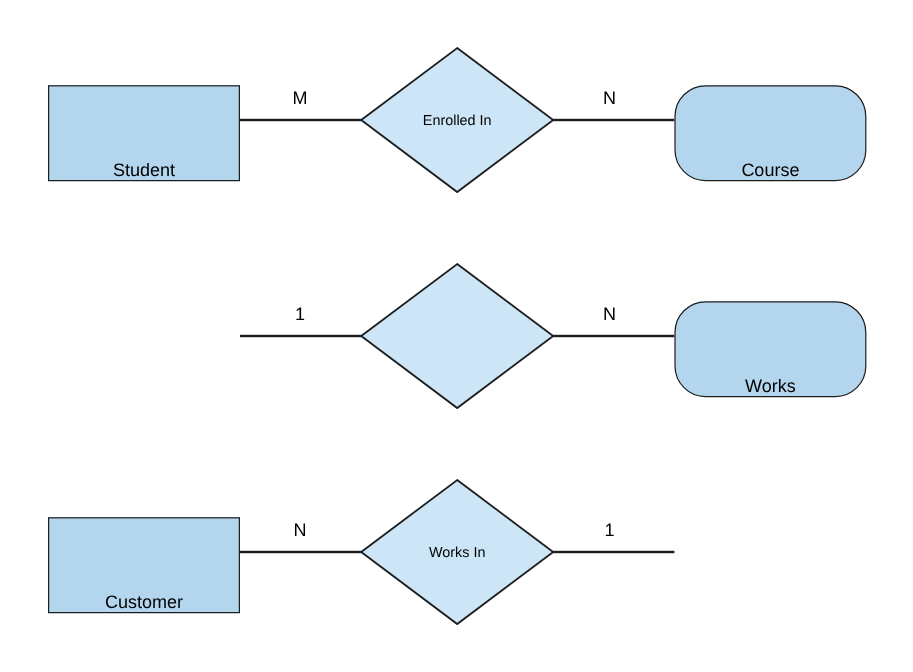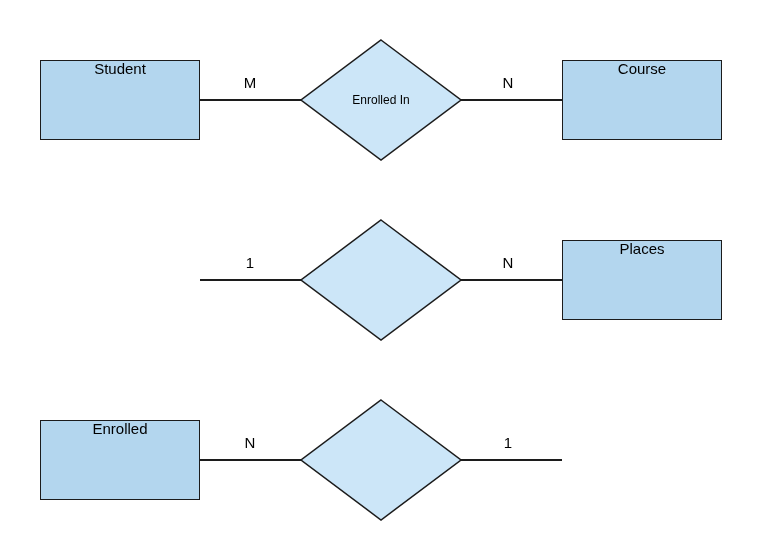--- a/index.html
+++ b/index.html
@@ -9,29 +9,29 @@
     font-family: "Liberation Sans", sans-serif;
     color: #000000;
     overflow: hidden;
   }
   .canvas { position: relative; width: 761px; height: 560px; }
   .row { position: absolute; left: 0; width: 761px; height: 122px; }
   .row.r0 { top: 38px; }
   .row.r1 { top: 218px; }
   .row.r2 { top: 398px; }
   .entity {
-    position: absolute; top: 22px; width: 160px; height: 80px;
+    position: absolute; top: 33px; width: 160px; height: 80px;
     box-sizing: border-box;
     background: var(--entity-fill, #b3d6ee);
     border: 1.5px solid var(--stroke, #1c1c1c);
-    display: flex; align-items: flex-start; justify-content: center;
+    display: flex; align-items: flex-end; justify-content: center;
     font-size: 15px; line-height: 1;
   }
   .entity.left { left: 40px; }
-  .entity.right { left: 562px; }
+  .entity.right { left: 562px; border-radius: 26px; }
   .line {
     position: absolute; top: 61px; height: 1.5px; width: 101px;
     background: var(--stroke, #1c1c1c);
   }
   .line.left-line { left: 200px; }
   .line.right-line { left: 461px; }
   .card-label {
     position: absolute; top: 35px; width: 40px; height: 20px;
     line-height: 20px; text-align: center; font-size: 15px;
   }
@@ -73,30 +73,31 @@
 
   <div class="row r1">
     <div class="line left-line"></div>
     <div class="card-label left-card">1</div>
     <svg class="diamond" width="162" height="122" viewBox="0 0 162 122">
       <polygon points="81,1 161,61 81,121 1,61"></polygon>
     </svg>
     <div class="card-label right-card">N</div>
     <div class="line right-line"></div>
     <div class="entity right">
-      <span>Places</span>
+      <span>Works</span>
     </div>
   </div>
 
   <div class="row r2">
     <div class="entity left">
-      <span>Enrolled</span>
+      <span>Customer</span>
     </div>
     <div class="line left-line"></div>
     <div class="card-label left-card">N</div>
     <svg class="diamond" width="162" height="122" viewBox="0 0 162 122">
       <polygon points="81,1 161,61 81,121 1,61"></polygon>
     </svg>
+    <div class="diamond-label">Works In</div>
     <div class="card-label right-card">1</div>
     <div class="line right-line"></div>
   </div>
 
 </div>
 
 </body></html>

